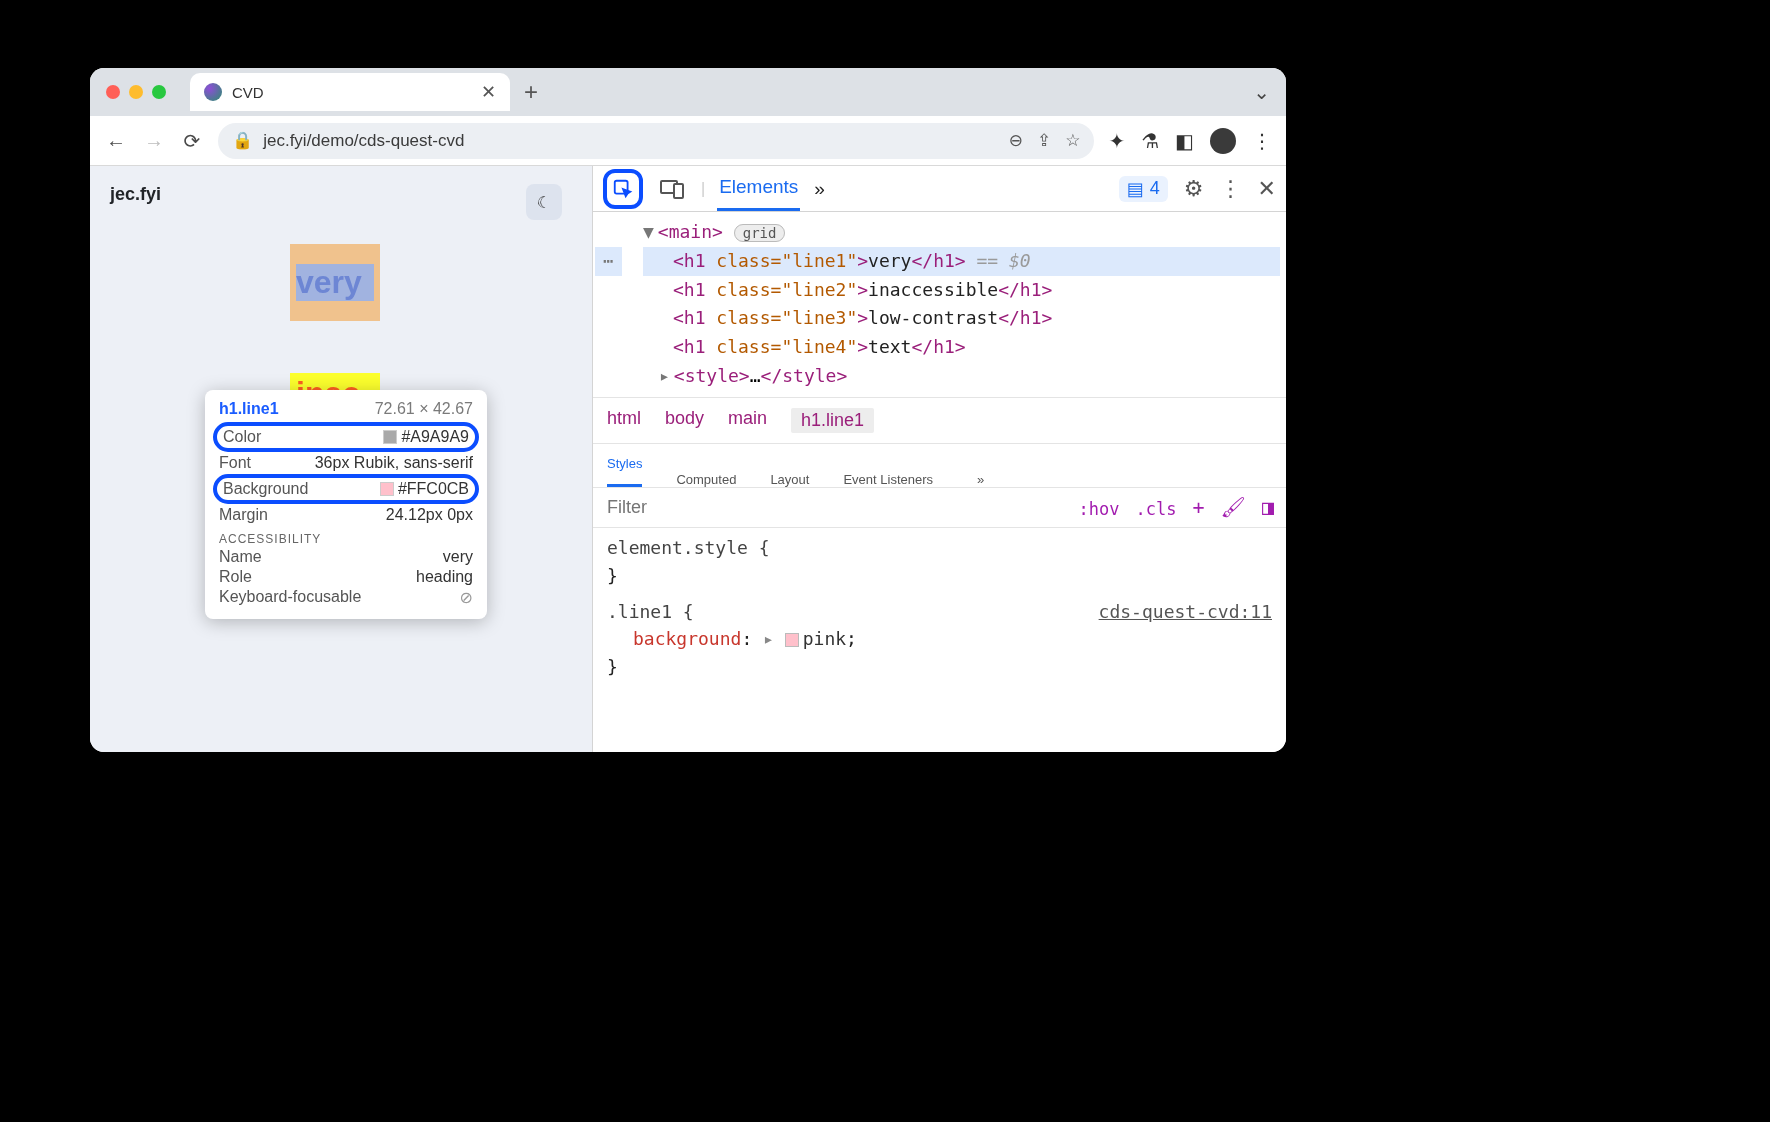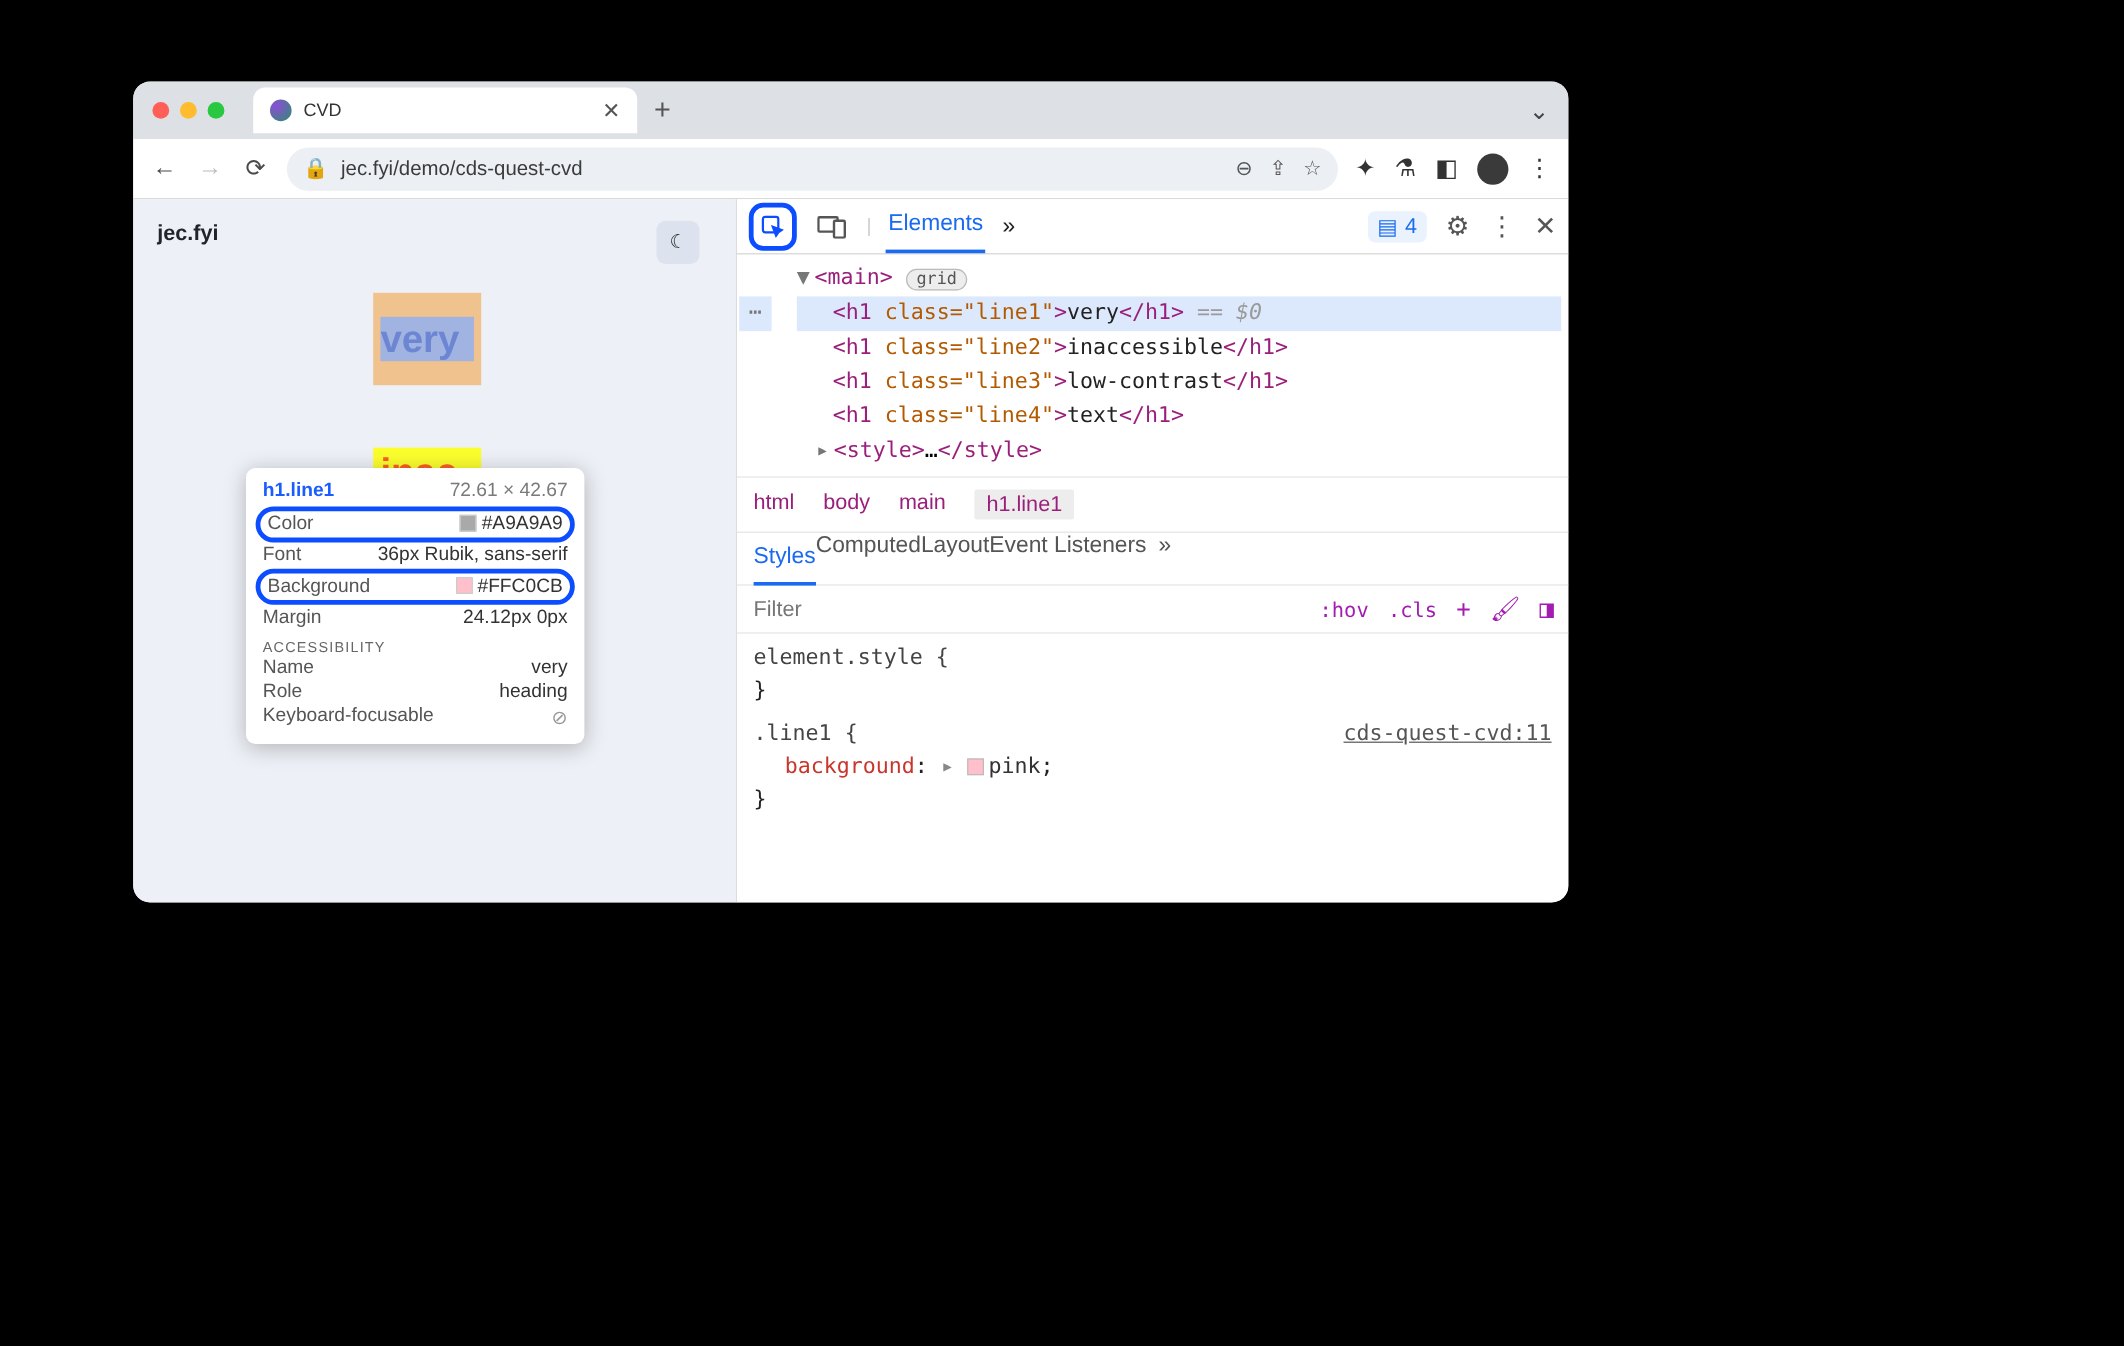--- a/index.html
+++ b/index.html
@@ -15,21 +15,20 @@
   left: 90px;
   top: 68px;
   width: 1196px;
   height: 684px;
   background: #fff;
   border-radius: 14px;
   box-shadow: 0 25px 60px rgba(0,0,0,.5);
   overflow: hidden;
   display: flex;
   flex-direction: column;
-  margin-left: 21px;
 }
 .tabbar {
   height: 48px;
   background: #dde1e6;
   display: flex;
   align-items: center;
   padding-left: 16px;
 }
 .traffic { display: flex; gap: 9px; margin-right: 24px; }
 .tdot { width: 14px; height: 14px; border-radius: 50%; }
@@ -168,21 +167,21 @@
 .dom .row.sel::before { content:"⋯";position:absolute;left:-48px;color:#777;background:#dce9fc;padding:0 8px }
 .tri { color:#777;margin-right:4px }
 .tag { color:#9a1f7a }
 .attr { color:#b35900 }
 .txt { color:#222 }
 .sel-eq { color:#9a9a9a;font-style:italic }
 .grid-badge { background:#ededed;border:1px solid #bbb;border-radius:10px;font-size:14px;padding:0 8px;color:#555;font-family:inherit }
 .crumbs { display:flex;gap:24px;padding:10px 14px;font-size:18px;border-bottom:1px solid #e4e4e4 }
 .crumb { color:#9a1f7a }
 .crumb.active { background:#ededed;padding:2px 10px;border-radius:2px }
-.styles-tabs { display:flex;padding:0 14px;border-bottom:1px solid #e4e4e4;height:44px;align-items:flex-start;font-size:19px;color:#555 }
+.styles-tabs { display:flex;gap:34px;padding:0 14px;border-bottom:1px solid #e4e4e4;height:44px;align-items:flex-end;font-size:13px;color:#555 }
 .styles-tabs .st.active { color:#1a6bf0;border-bottom:3px solid #1a6bf0;height:44px;display:flex;align-items:center }
 .styles-tabs .more { margin-left:10px }
 .filter-row { display:flex;align-items:center;border-bottom:1px solid #e4e4e4;height:40px }
 .filter-input { flex:1;border:none;padding:0 14px;font-size:18px;color:#737373;background:transparent }
 .filter-acts { display:flex;gap:16px;align-items:flex-end;padding:0 12px;font-family:ui-monospace,monospace;color:#a21caf;font-size:17px }
 .filter-acts .ico { font-size:20px }
 .css {
   font-family: ui-monospace, SFMono-Regular, Menlo, monospace;
   font-size:18px;
   padding:6px 14px;

